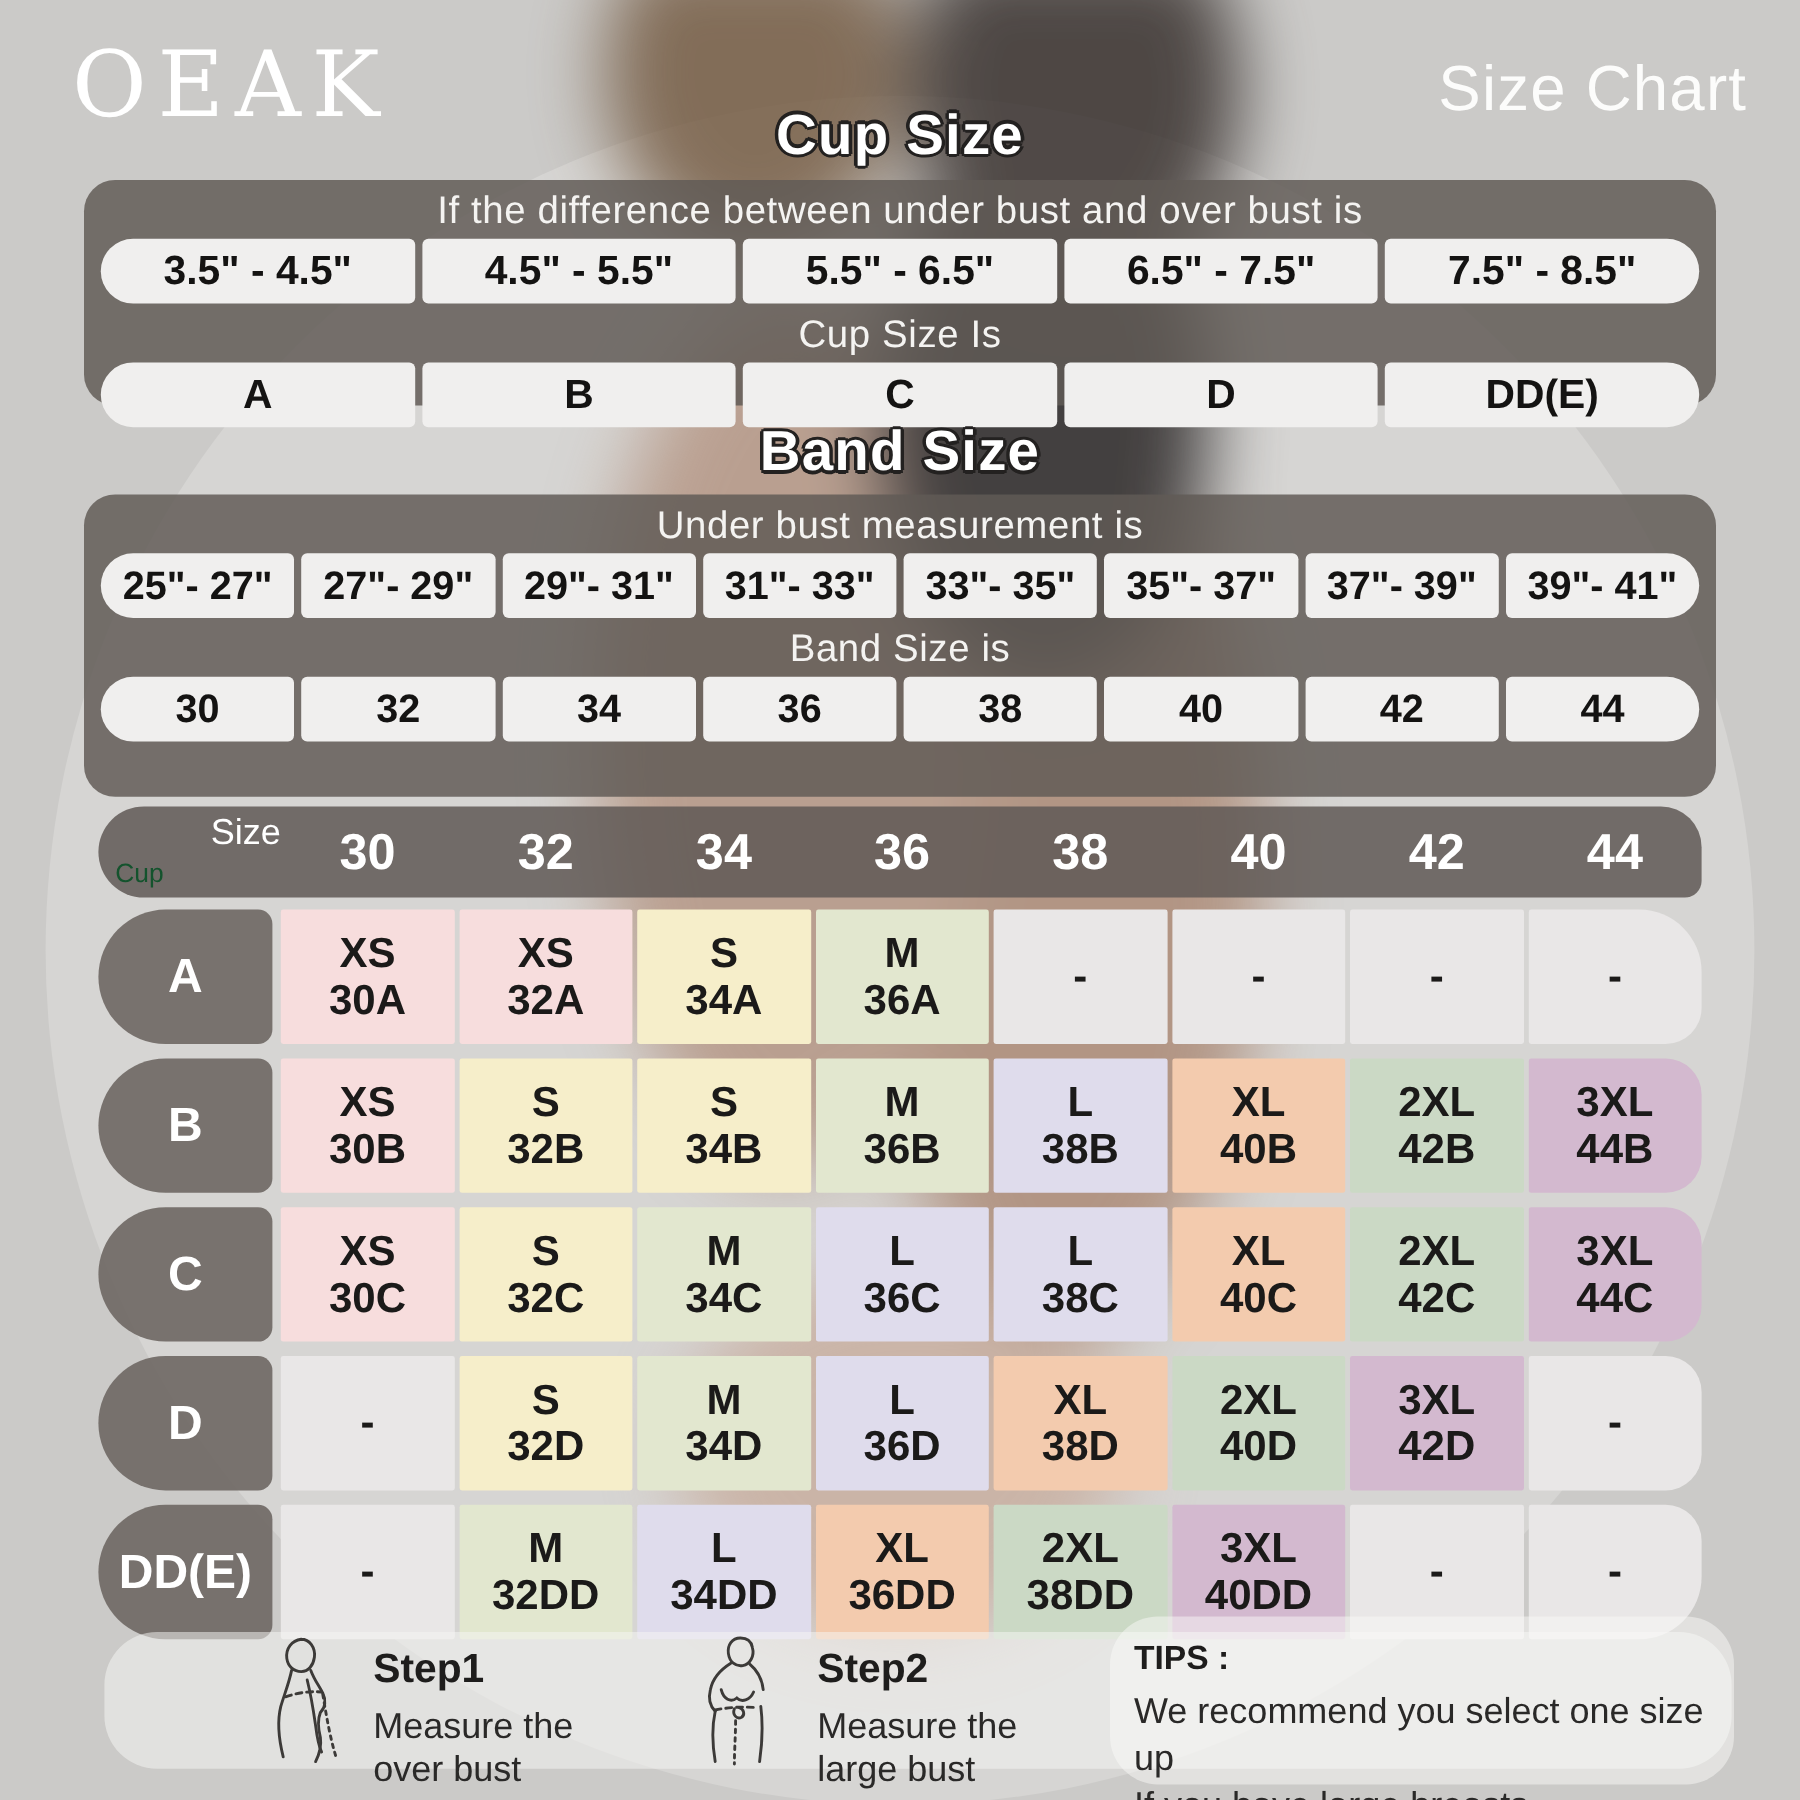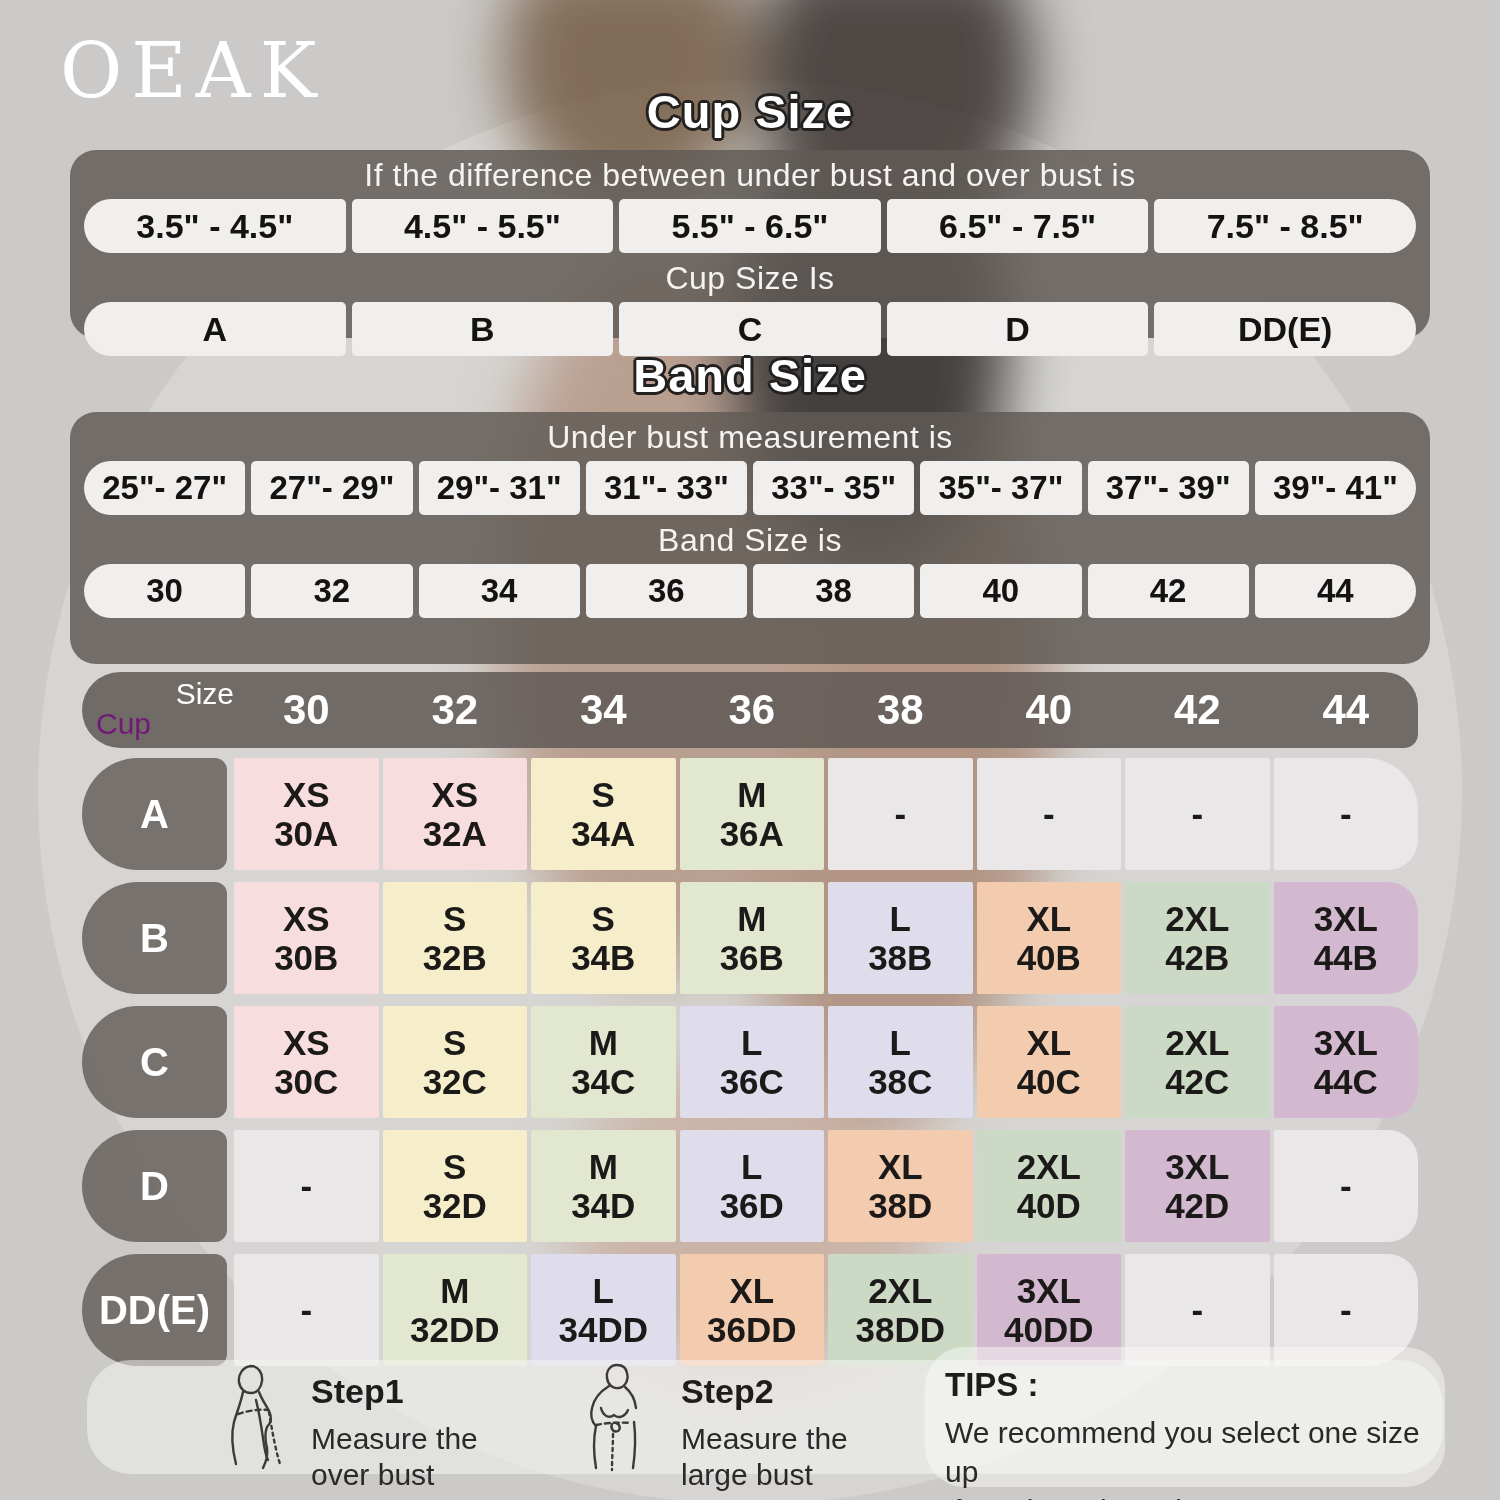--- a/index.html
+++ b/index.html
@@ -63,21 +63,21 @@
   #band-panel .cell-row .cell{font-size:33px;}
   
   #matrix{position:absolute;left:82px;top:630px;width:1336px;}
   .m-header{
     height:76px;background:rgba(97,90,86,.86);
     border-radius:38px 34px 14px 38px;
     display:flex;align-items:stretch;margin-bottom:10px;margin-top:42px;
   }
   .m-corner{flex:0 0 152px;position:relative;}
   .m-corner .size{position:absolute;top:5px;right:0;font-size:30px;color:#fff;}
-  .m-corner .cup{position:absolute;bottom:7px;left:14px;font-size:30px;color:#701a75;}
+  .m-corner .cup{position:absolute;bottom:7px;left:14px;font-size:22px;color:#14532d;}
   .m-cols{flex:1;display:flex;gap:4px;}
   .m-col{
     flex:1;display:flex;align-items:center;justify-content:center;
     color:#fff;font-weight:bold;font-size:42px;
   }
   .m-row{display:flex;height:112px;margin-bottom:12px;}
   .m-label{
     flex:0 0 145px;margin-right:7px;background:rgba(112,105,101,.92);
     border-radius:56px 12px 12px 56px;color:#fff;font-weight:bold;font-size:40px;
     display:flex;align-items:center;justify-content:center;
@@ -102,31 +102,32 @@
   .fig{position:absolute;top:2px;height:110px;width:120px;}
   #fig1{left:110px;}
   #fig2{left:468px;}
   .fig path,.fig circle{stroke:#3c3a38;stroke-width:2.4;fill:none;stroke-linecap:round;}
   .step{position:absolute;top:12px;color:#1e1d1c;}
   #step1{left:224px;}
   #step2{left:594px;}
   .step-title{font-size:34px;font-weight:bold;margin-bottom:10px;}
   .step-line{font-size:30px;line-height:1.2;color:#2a2928;}
   .tips{position:absolute;left:858px;top:6px;color:#1e1d1c;}
-  .tips-title{font-size:33px;font-weight:bold;margin-bottom:9px;}
+  .tips-title{font-size:28px;font-weight:bold;margin-bottom:9px;}
   .tips-line{font-size:30px;line-height:1.3;color:#2a2928;}
 </style>
 </head>
 <body>
 
 <div class="canvas">
   <div class="bg-circle"></div>
   <div class="photo"></div>
 
   <div class="logo">OEAK</div>
+  <div class="size-chart">Size Chart</div>
 
   <div class="sec-title" id="cup-title">Cup Size</div>
   <div class="panel" id="cup-panel">
     <div class="panel-header">If the  difference between under bust and over bust is</div>
     <div class="cell-row" id="cup-ranges">
         <div class="cell">3.5" -  4.5"</div>
         <div class="cell">4.5" -  5.5"</div>
         <div class="cell">5.5" -  6.5"</div>
         <div class="cell">6.5" -  7.5"</div>
         <div class="cell">7.5" -  8.5"</div>

